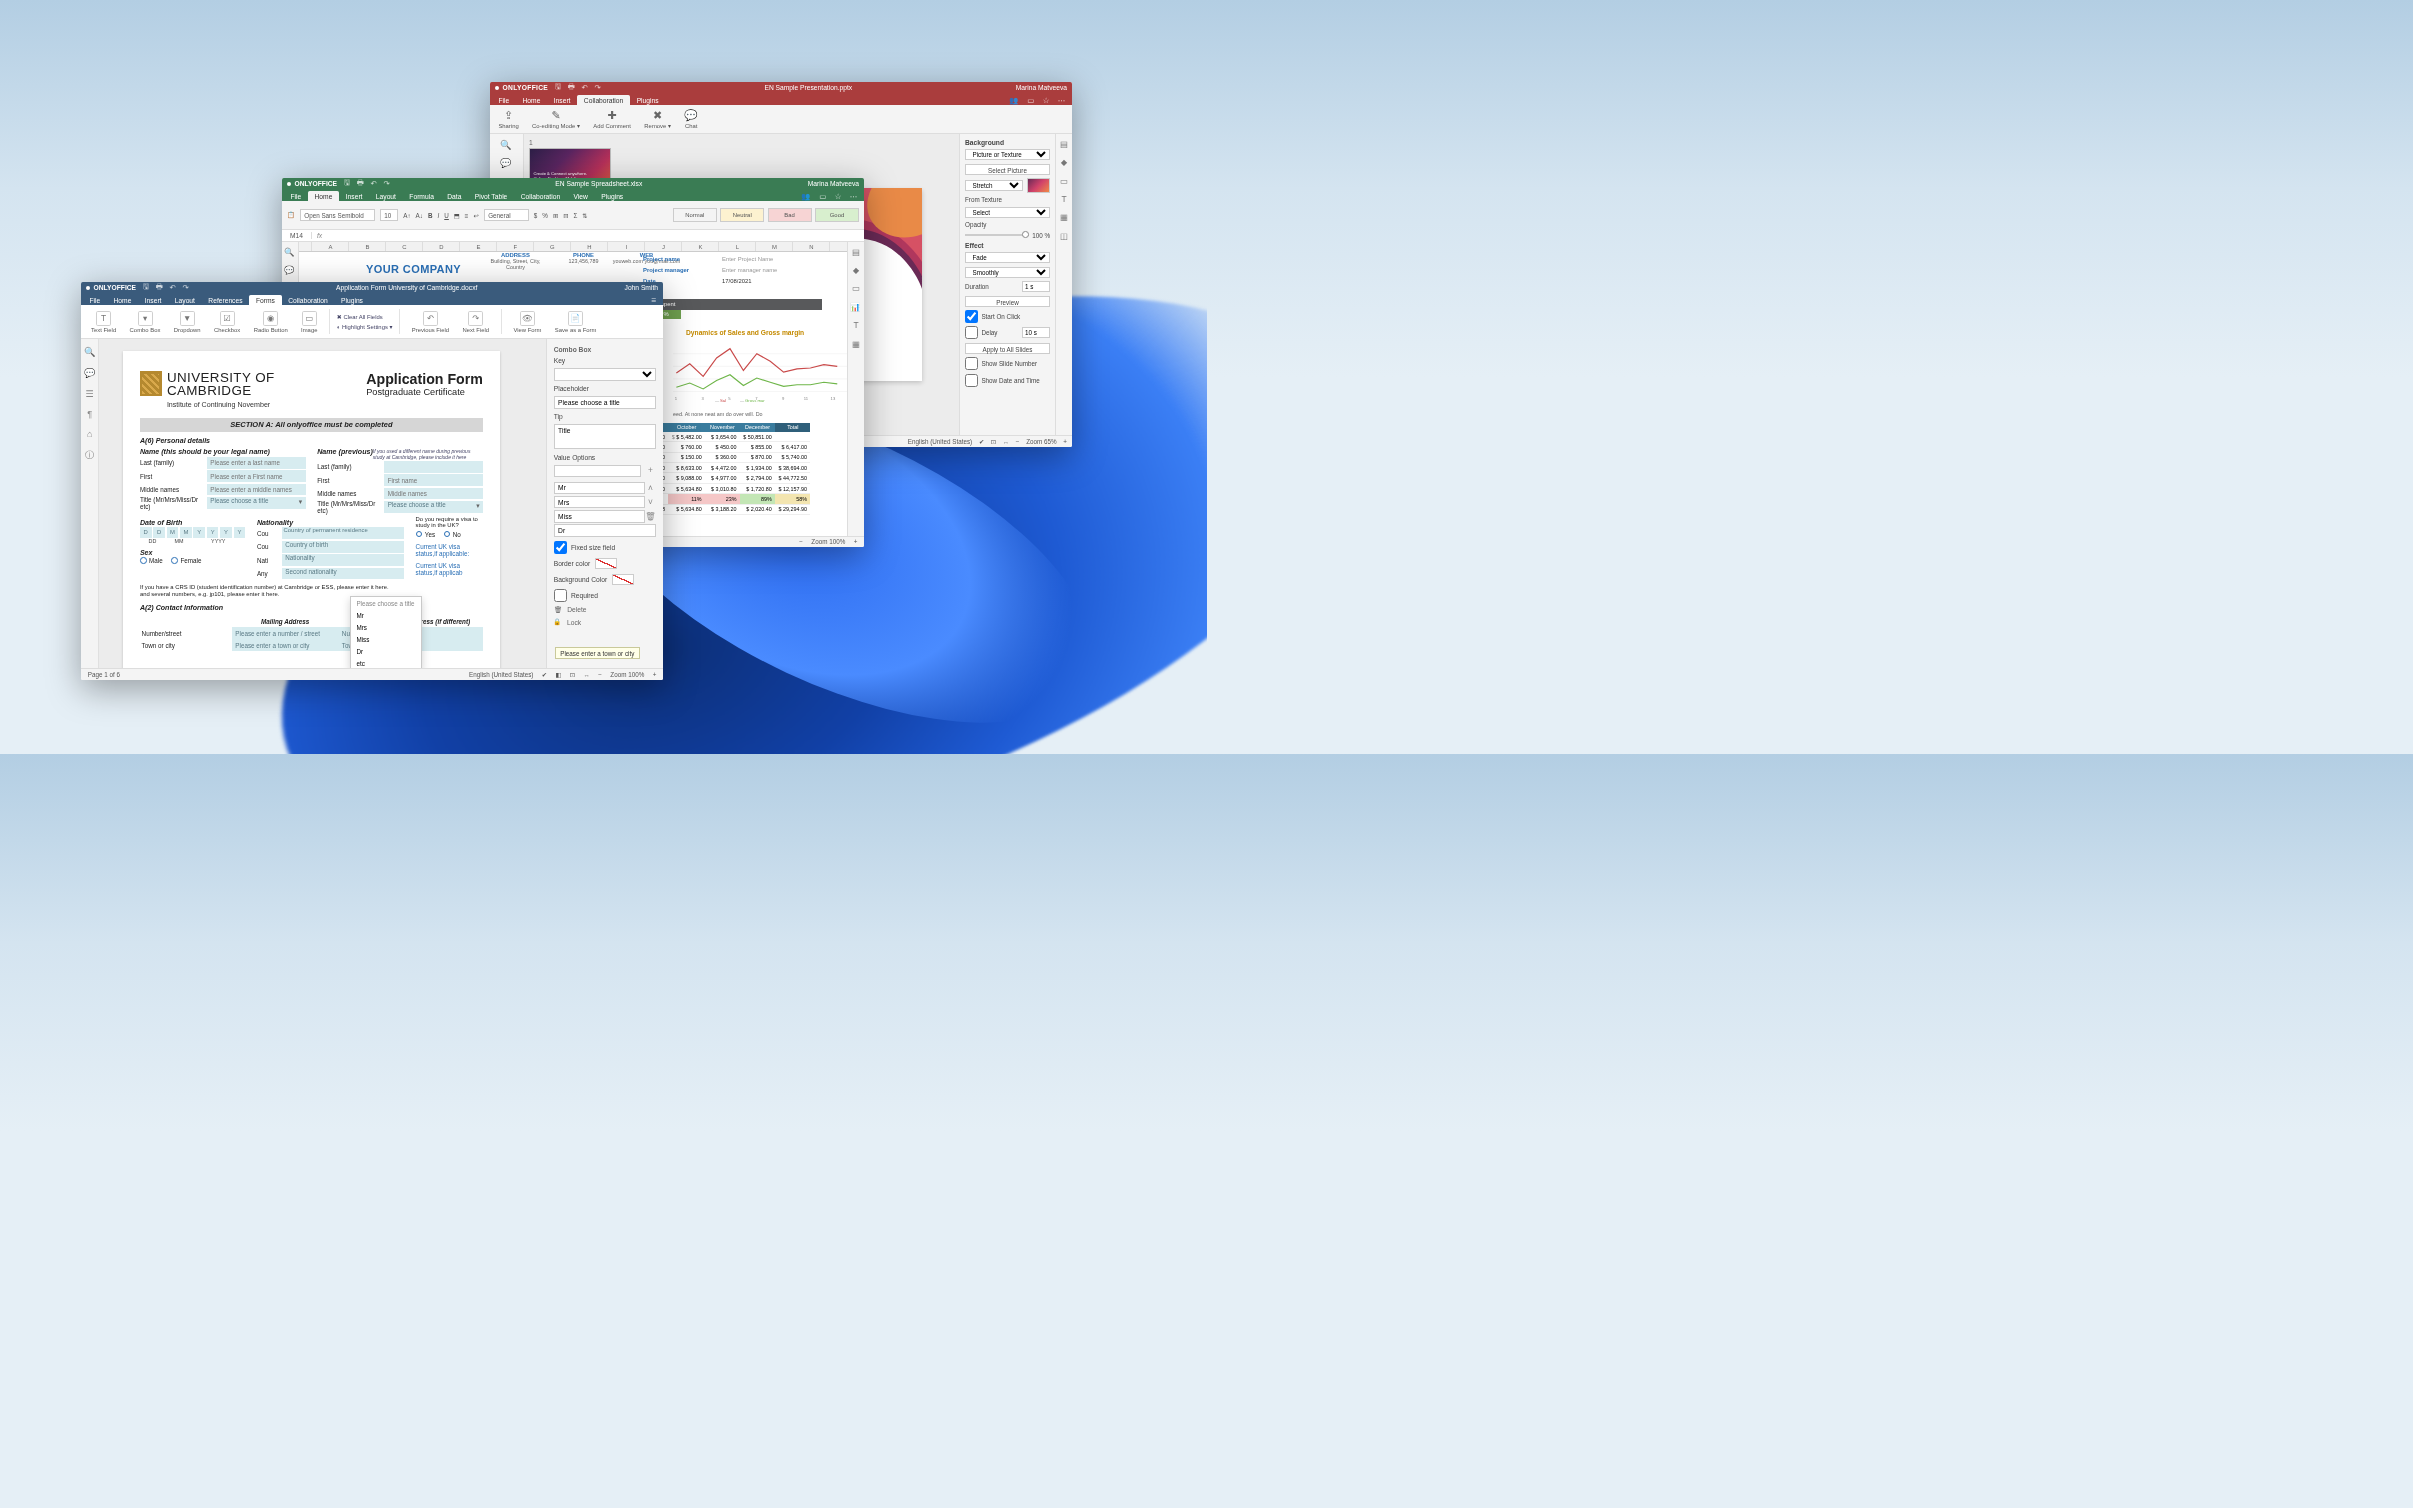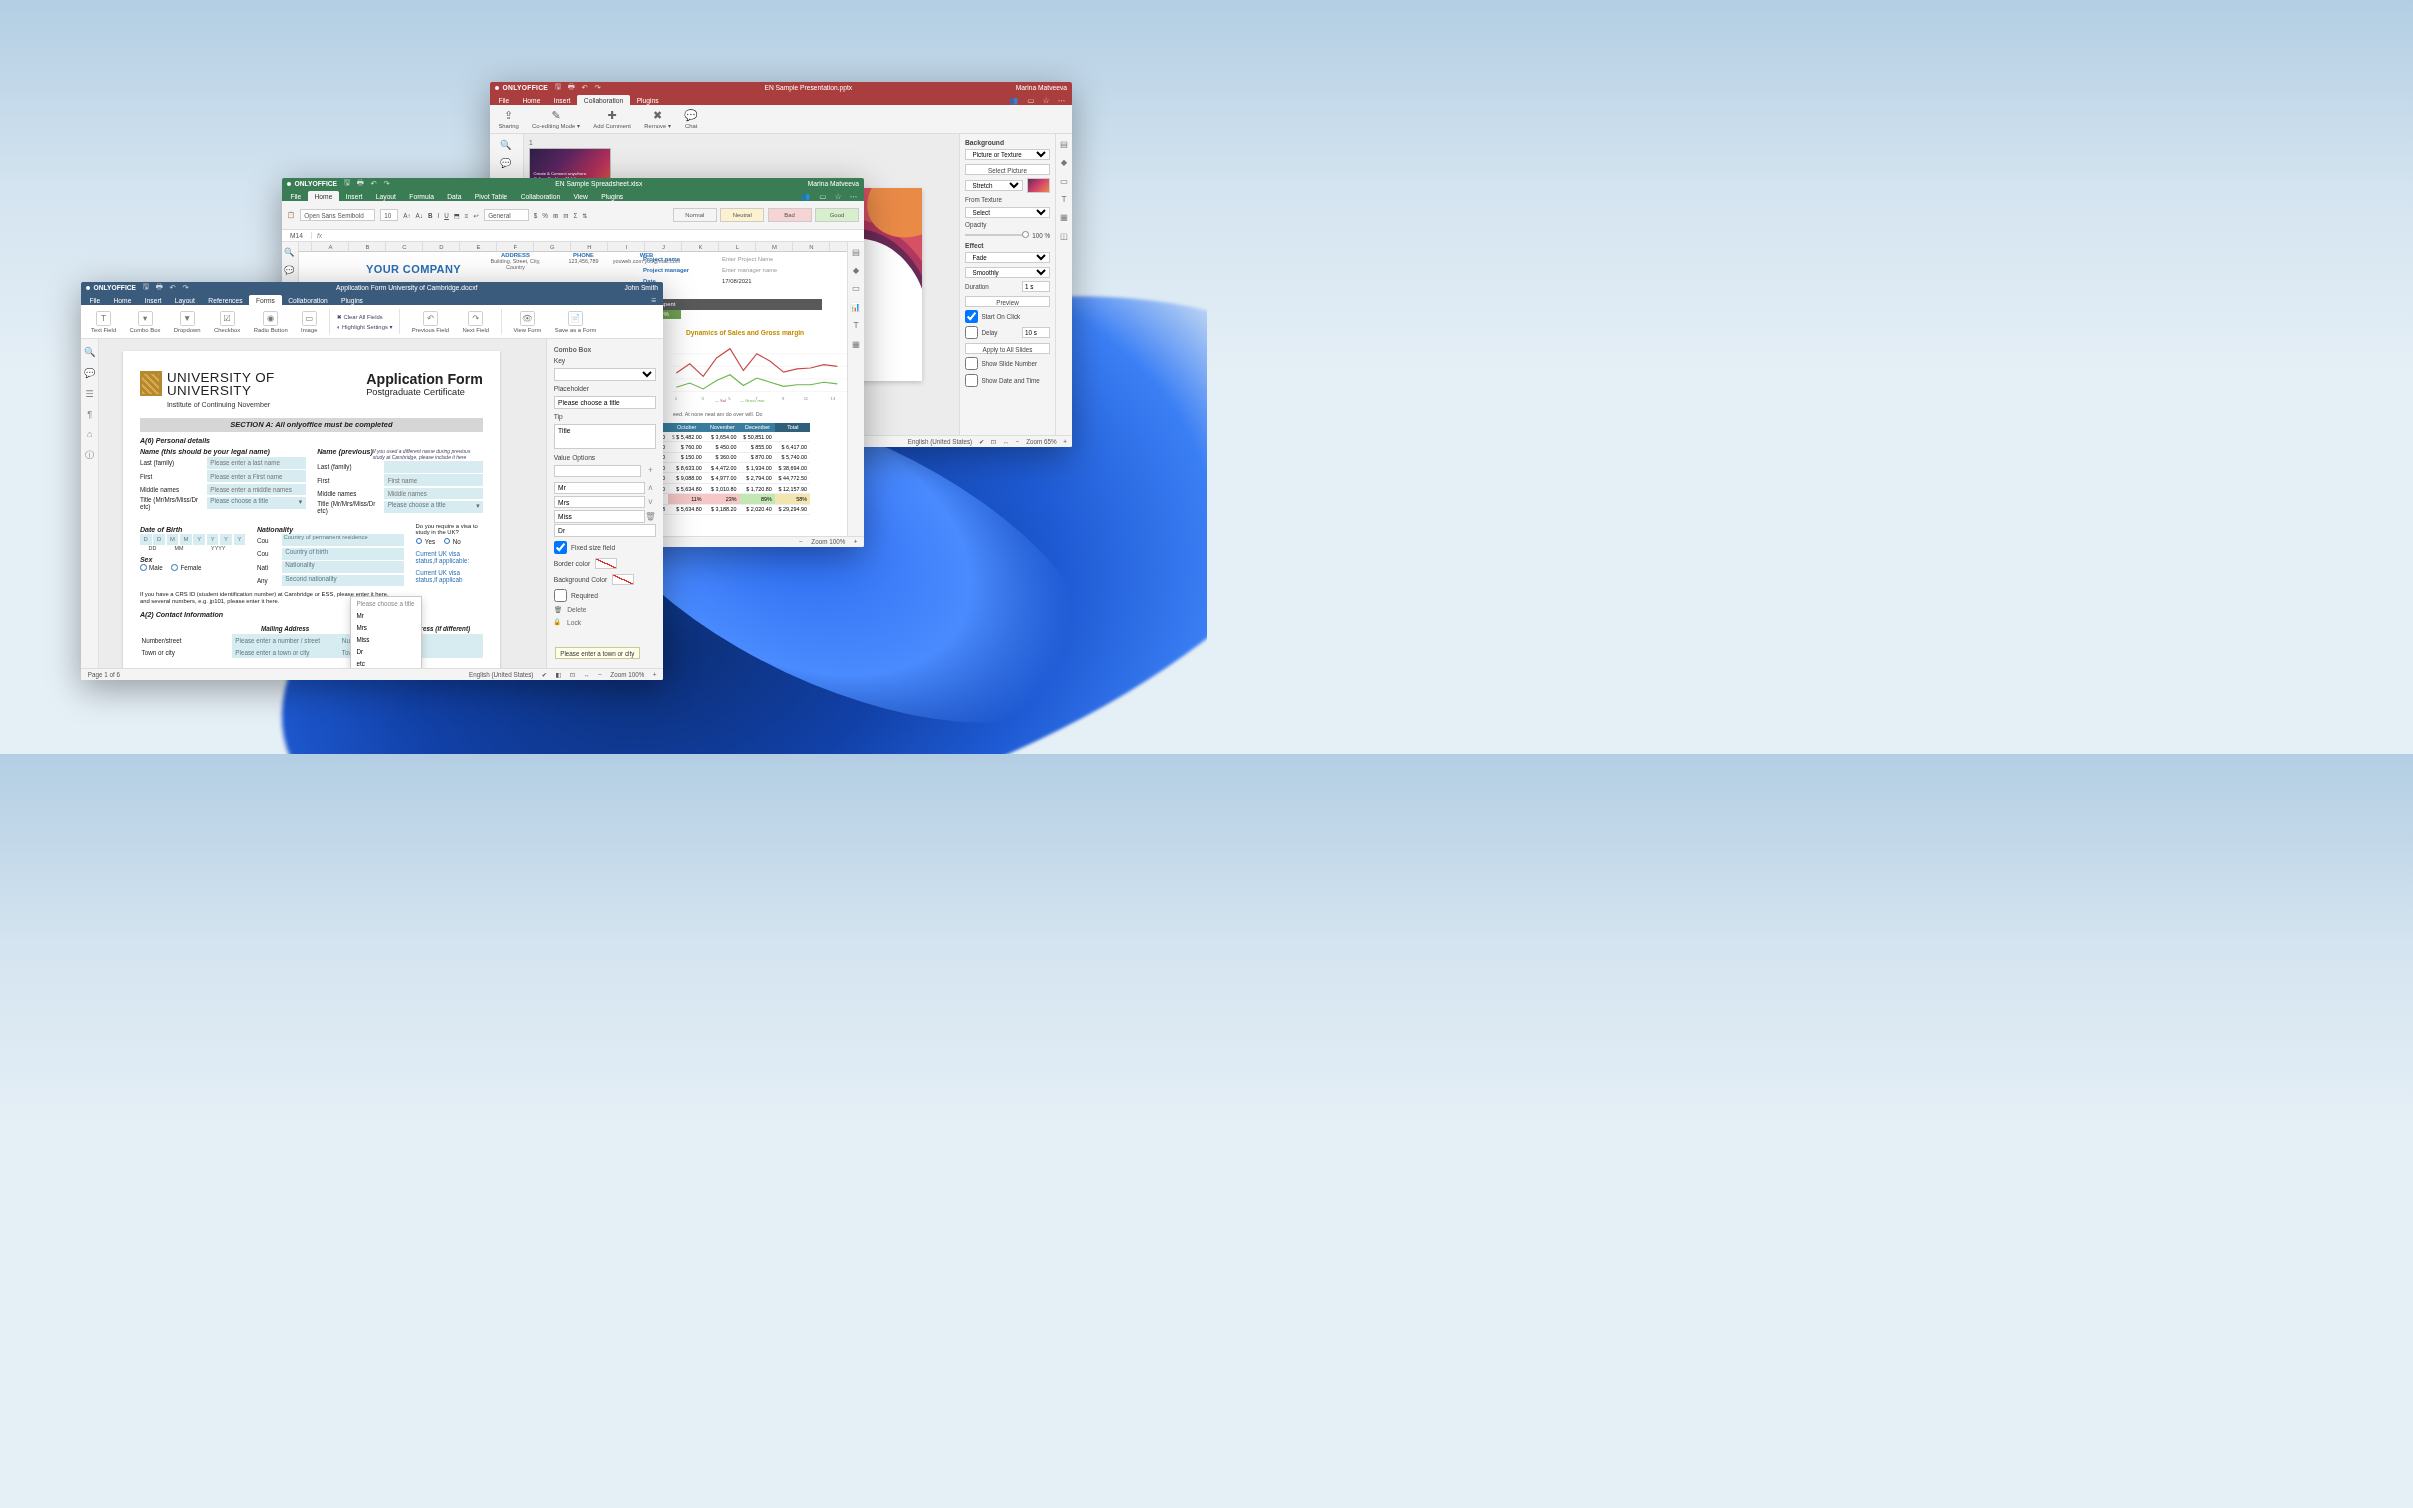--- a/index.html
+++ b/index.html
@@ -642,21 +642,21 @@
       <span>⌂</span>
       <span>ⓘ</span>
     </div>
 
     <div class="f-doc">
       <div class="page">
         <div class="u-head">
           <div class="u-left">
             <span class="crest"></span>
             <div>
-              <div class="u-name"><span>UNIVERSITY OF</span><br><span>UNIVERSITY</span></div>
+              <div class="u-name"><span>UNIVERSITY OF</span><br><span>CAMBRIDGE</span></div>
               <div class="u-sub">Institute of Continuing November</div>
             </div>
           </div>
           <div class="u-right">
             <div class="big">Application Form</div>
             <div class="sm">Postgraduate Certificate</div>
           </div>
         </div>
 
         <div class="secA">SECTION A: All onlyoffice must be completed</div>
@@ -699,21 +699,21 @@
                 <span class="l">Middle names</span>
                 <input class="finput" placeholder="Middle names" style="">
               </div>
             <div class="frow">
                 <span class="l">Title (Mr/Mrs/Miss/Dr etc)</span>
                 <div class="finput sel">Please choose a title</div>
               </div>
           </div>
         </div>
 
-        <div class="cols" style="margin-top:7px">
+        <div class="cols" style="margin-top:0">
           <div class="col" style="flex:0 0 92px">
             <div class="hA">Date of Birth</div>
             <div class="ddates">
               <span class="d">D</span>
                 <span class="d">D</span>
                 <span class="d">M</span>
                 <span class="d">M</span>
                 <span class="d">Y</span>
                 <span class="d">Y</span>
                 <span class="d">Y</span>

